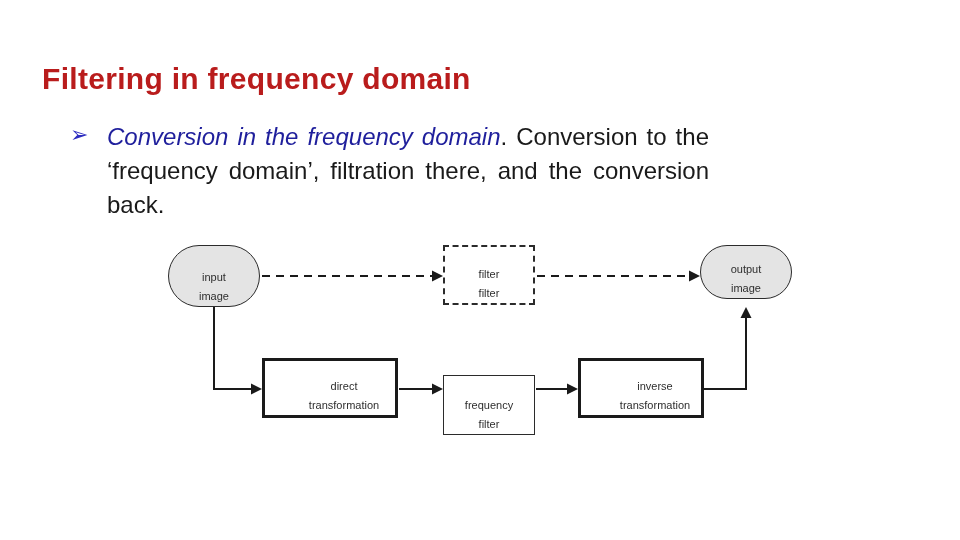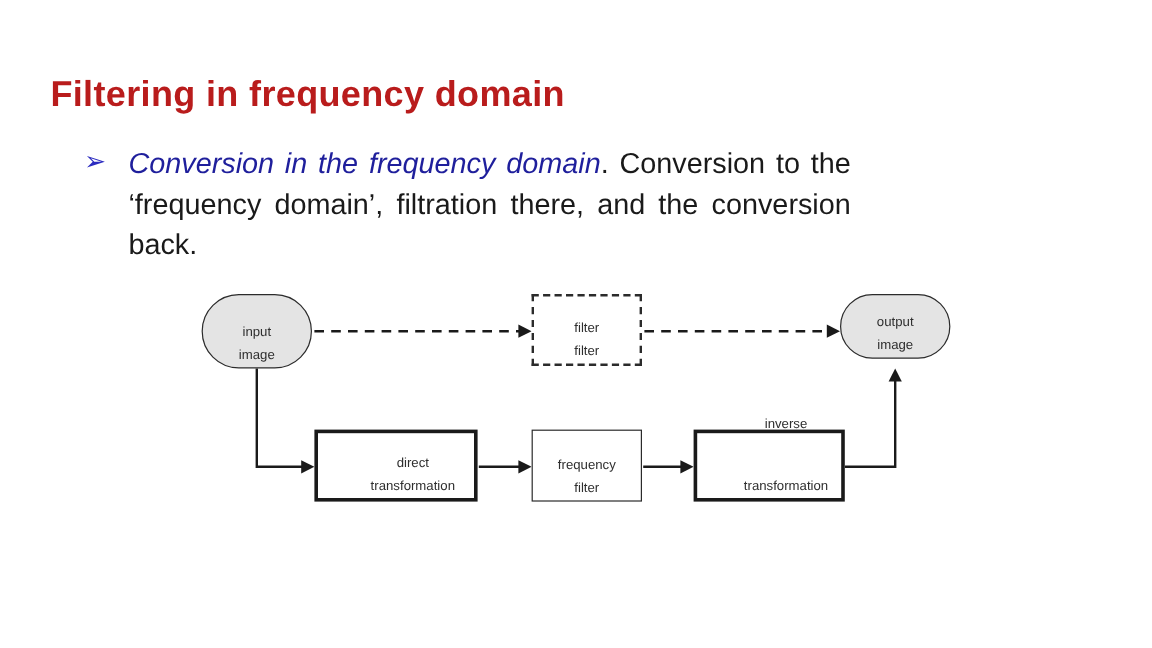--- a/index.html
+++ b/index.html
@@ -61,29 +61,29 @@
     color: #2e2e2e;
     background: #ffffff;
   }
   .node span { display: block; }
   .ellipse {
     background: #e4e4e4;
     border: 1.6px solid #2b2b2b;
     border-radius: 31px;
   }
   .box-thick { border: 3px solid #1a1a1a; padding-left: 28px; }
-  .box-thin  { border: 1.6px solid #2b2b2b; }
+  .box-thin  { border: 1.6px solid #2b2b2b; margin-top: 17px; }
   .box-dashed{ border: 2px dashed #2b2b2b; }
 
   #node-input    { left: 168px; top: 245px; width: 92px;  height: 62px; }
   #node-spatial  { left: 443px; top: 245px; width: 92px;  height: 60px; }
   #node-output   { left: 700px; top: 245px; width: 92px;  height: 54px; }
   #node-direct   { left: 262px; top: 358px; width: 136px; height: 60px; }
   #node-freq     { left: 443px; top: 358px; width: 92px;  height: 60px; }
-  #node-inverse  { left: 578px; top: 358px; width: 126px; height: 60px; gap: 32px; }
+  #node-inverse  { left: 578px; top: 358px; width: 126px; height: 60px; }
 
   .connector-layer {
     position: absolute;
     left: 0; top: 0;
     width: 960px; height: 540px;
     pointer-events: none;
   }
 </style>
 </head>
 <body>

